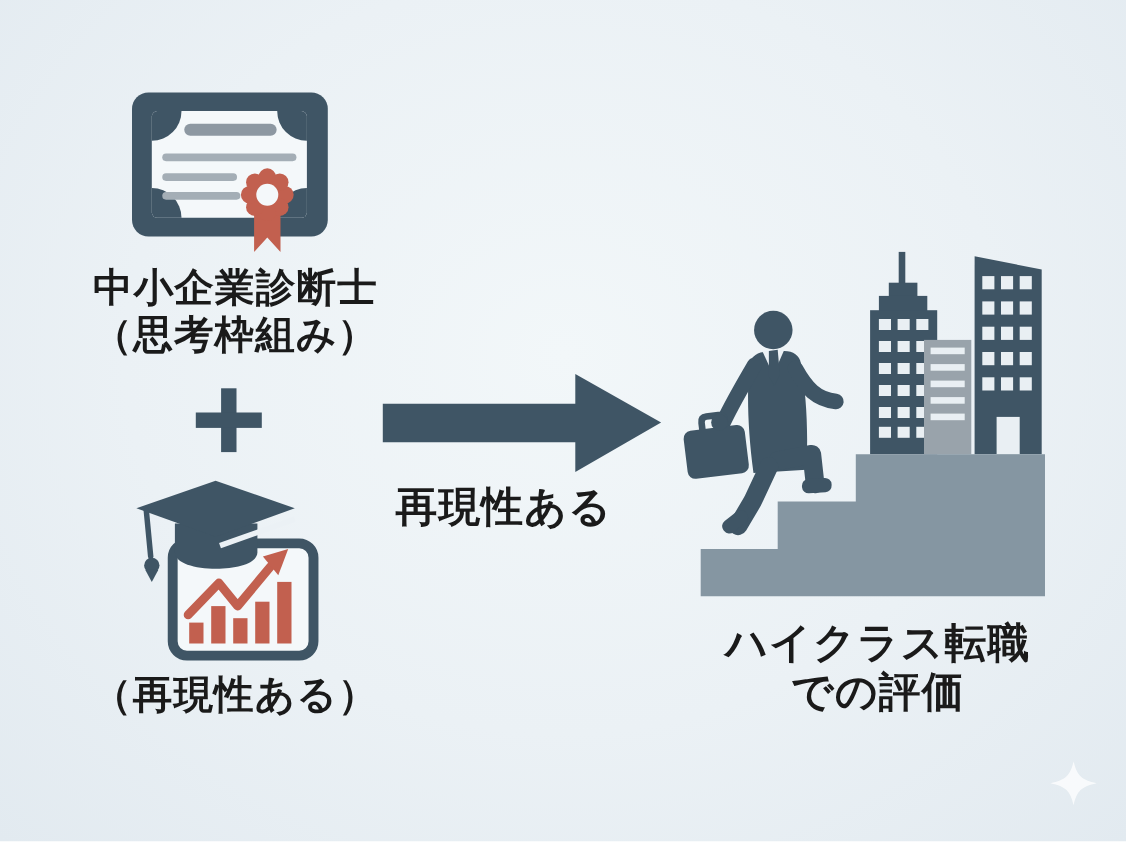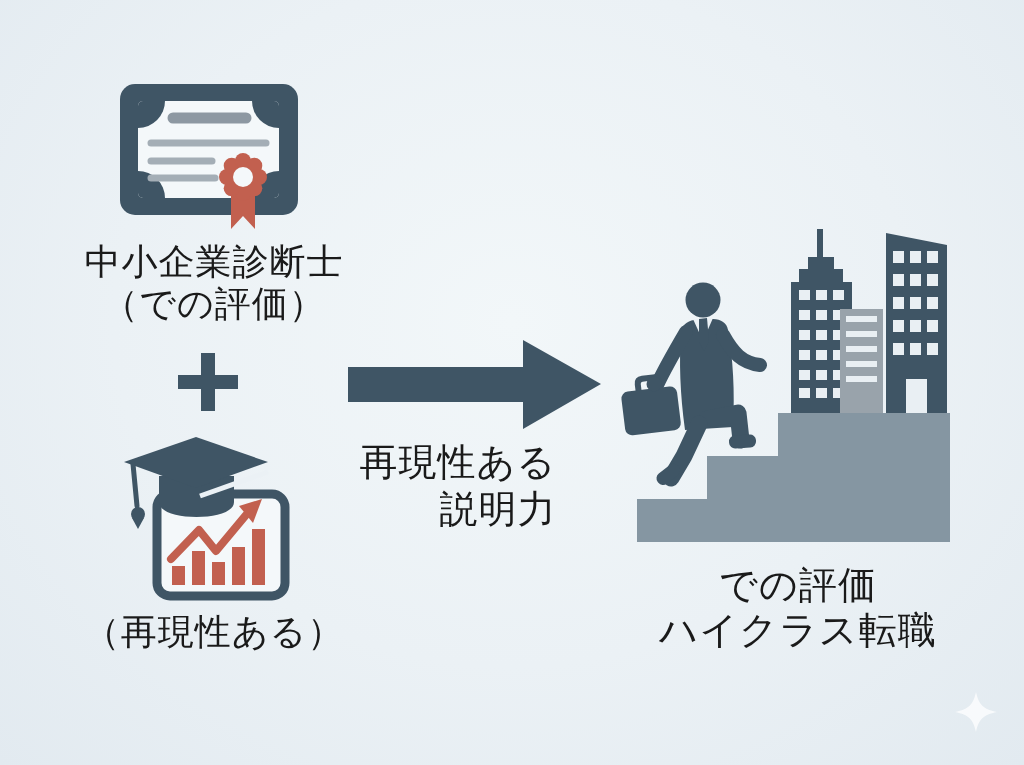--- a/index.html
+++ b/index.html
@@ -14,21 +14,21 @@
     background: radial-gradient(ellipse at 50% 42%, #f2f7f9 0%, #ebf1f5 55%, #e2eaf0 100%);
   }
   .art {
     position: absolute;
     left: 0; top: 0;
   }
   .label {
     position: absolute;
     transform: translateX(-50%);
     text-align: center;
-    font-weight: normal;
+    font-weight: bold;
     color: #1a1a1a;
     white-space: nowrap;
     letter-spacing: 1px;
   }
   .label span { display: block; }
   .label-cert    { left: 214px; top: 241px; font-size: 36px; line-height: 42px; }
   .label-mba     { left: 214px; top: 611px; font-size: 36px; line-height: 42px; }
   .label-process { left: 458px; top: 439px; font-size: 38px; line-height: 47px; text-align: right; }
   .label-goal    { left: 798px; top: 563px; font-size: 38px; line-height: 45px; }
 </style>
@@ -187,30 +187,29 @@
       </g>
       <circle cx="654" cy="384" r="7.5" stroke="none"></circle>
     </g>
 
     <path d="M 976 692 C 979 705 983 709 997 712 C 983 715 979 719 976 732
              C 973 719 969 715 955 712 C 969 709 973 705 976 692 Z" opacity="0.75" fill="#ffffff"></path>
   </svg>
 
   <div class="label label-cert">
     <span>中小企業診断士</span>
-    <span>（での評価）</span>
+    <span>（思考枠組み）</span>
   </div>
 
   <div class="label label-mba">
     <span>（再現性ある）</span>
   </div>
 
   <div class="label label-process">
     <span>再現性ある</span>
-    <span>説明力</span>
   </div>
 
   <div class="label label-goal">
+    <span>ハイクラス転職</span>
     <span>での評価</span>
-    <span>ハイクラス転職</span>
   </div>
 
 </div>
 
 </body></html>

